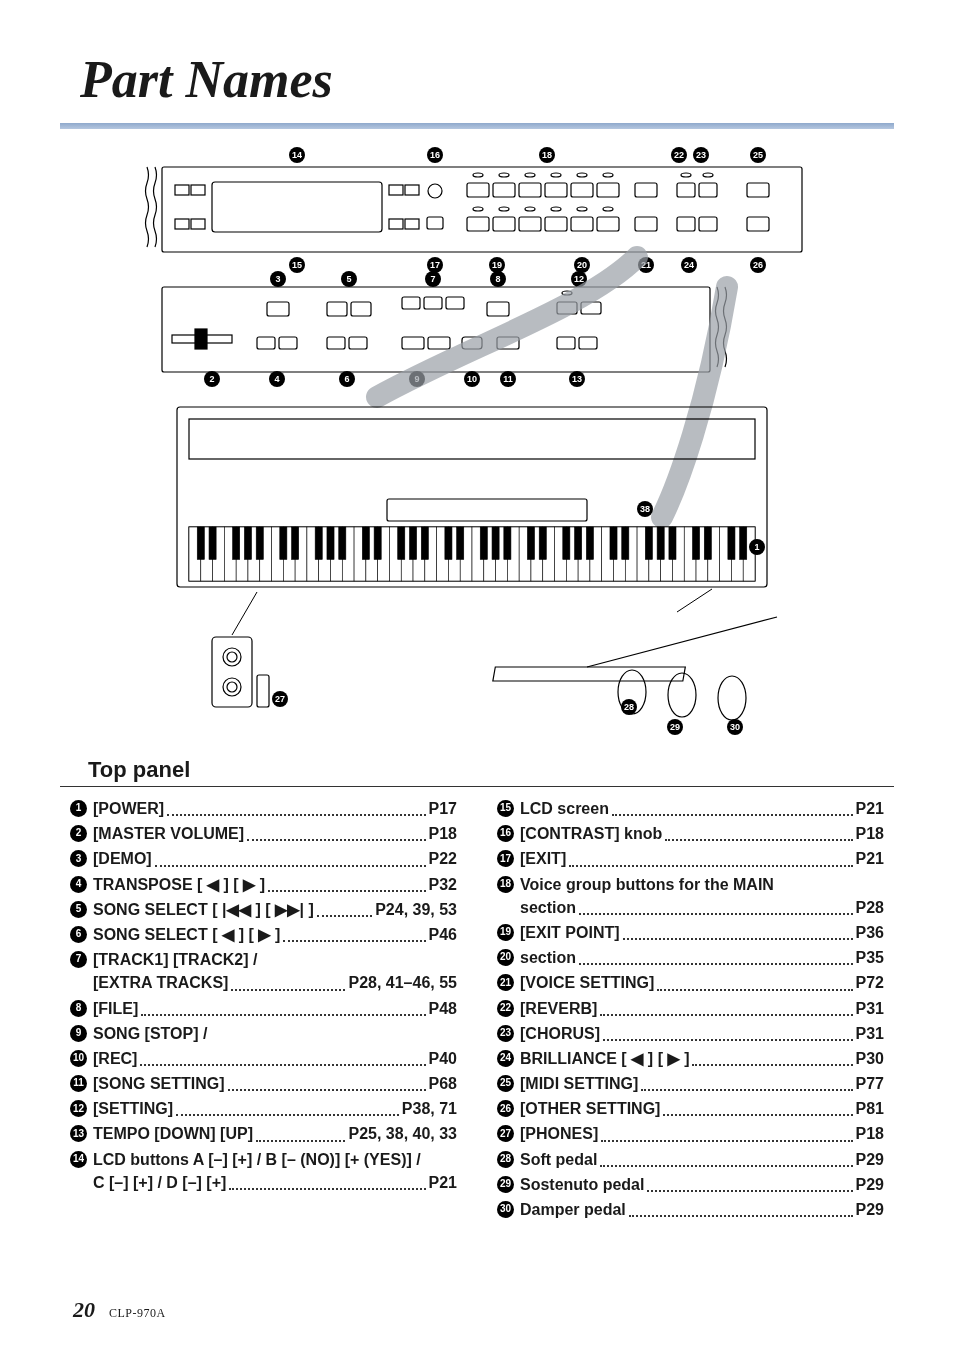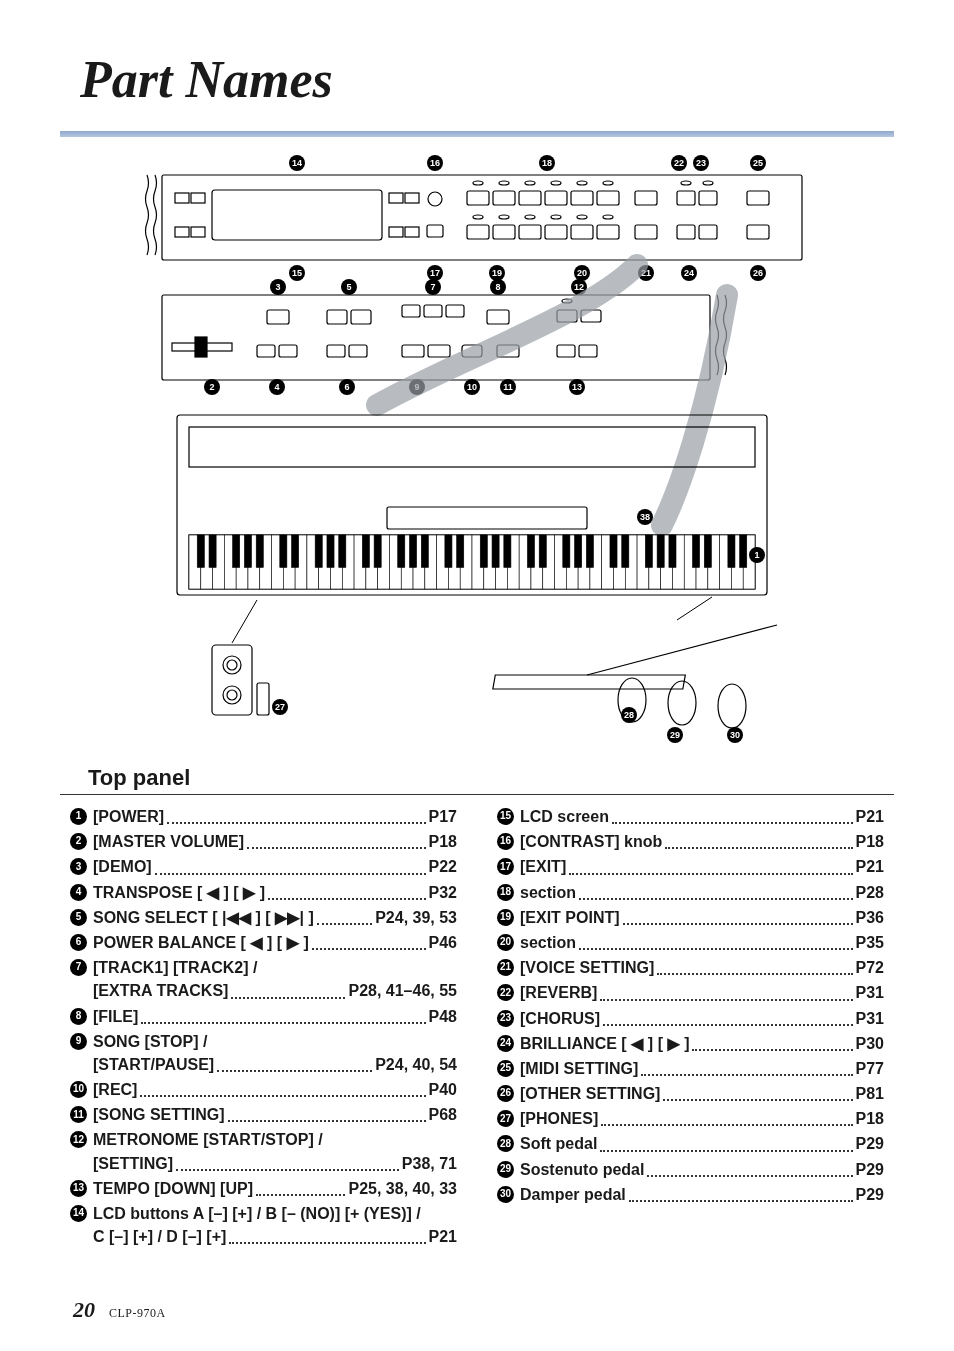--- a/index.html
+++ b/index.html
@@ -13,21 +13,21 @@
   }
   .page {
     padding: 50px 60px 30px 60px;
   }
   .title {
     font-family: Georgia, "Times New Roman", serif;
     font-style: italic;
     font-weight: bold;
     font-size: 52px;
     margin-left: 20px;
-    margin-bottom: 22px;
+    margin-bottom: 14px;
   }
   .title-rule {
     height: 6px;
     background: linear-gradient(to bottom, #8fa9cc, #b5c7e0);
     margin-bottom: 18px;
   }
   .diagram-area {
     height: 600px;
     margin: 0 auto 10px auto;
     position: relative;
@@ -469,21 +469,21 @@
               <span class="txt">SONG SELECT [ |◀◀ ] [ ▶▶| ]</span>
               <span class="dots"></span>
               <span class="pg">P24, 39, 53</span>
             </div>
           </div>
         </div>
         <div class="item">
           <span class="bullet">6</span>
           <div class="label-wrap">
             <div class="line">
-              <span class="txt">POWER BALANCE [ ◀ ] [ ▶ ]</span>
+              <span class="txt">SONG SELECT [ ◀ ] [ ▶ ]</span>
               <span class="dots"></span>
               <span class="pg">P46</span>
             </div>
           </div>
         </div>
         <div class="item">
           <span class="bullet">7</span>
           <div class="label-wrap">
             <div class="line">
               <span class="txt">[TRACK1] [TRACK2] /</span>
@@ -504,25 +504,20 @@
               <span class="pg">P48</span>
             </div>
           </div>
         </div>
         <div class="item">
           <span class="bullet">9</span>
           <div class="label-wrap">
             <div class="line">
               <span class="txt">SONG [STOP] /</span>
             </div>
-            <div class="line indent">
-              <span class="txt">[START/PAUSE]</span>
-              <span class="dots"></span>
-              <span class="pg">P24, 40, 54</span>
-            </div>
           </div>
         </div>
         <div class="item">
           <span class="bullet">10</span>
           <div class="label-wrap">
             <div class="line">
               <span class="txt">[REC]</span>
               <span class="dots"></span>
               <span class="pg">P40</span>
             </div>
@@ -534,23 +529,20 @@
             <div class="line">
               <span class="txt">[SONG SETTING]</span>
               <span class="dots"></span>
               <span class="pg">P68</span>
             </div>
           </div>
         </div>
         <div class="item">
           <span class="bullet">12</span>
           <div class="label-wrap">
-            <div class="line">
-              <span class="txt">METRONOME [START/STOP] /</span>
-            </div>
             <div class="line indent">
               <span class="txt">[SETTING]</span>
               <span class="dots"></span>
               <span class="pg">P38, 71</span>
             </div>
           </div>
         </div>
         <div class="item">
           <span class="bullet">13</span>
           <div class="label-wrap">
@@ -602,20 +594,23 @@
             <div class="line">
               <span class="txt">[EXIT]</span>
               <span class="dots"></span>
               <span class="pg">P21</span>
             </div>
           </div>
         </div>
         <div class="item">
           <span class="bullet">18</span>
           <div class="label-wrap">
+            <div class="line">
+              <span class="txt">Voice group buttons for the MAIN</span>
+            </div>
             <div class="line indent">
               <span class="txt">section</span>
               <span class="dots"></span>
               <span class="pg">P28</span>
             </div>
           </div>
         </div>
         <div class="item">
           <span class="bullet">19</span>
           <div class="label-wrap">

